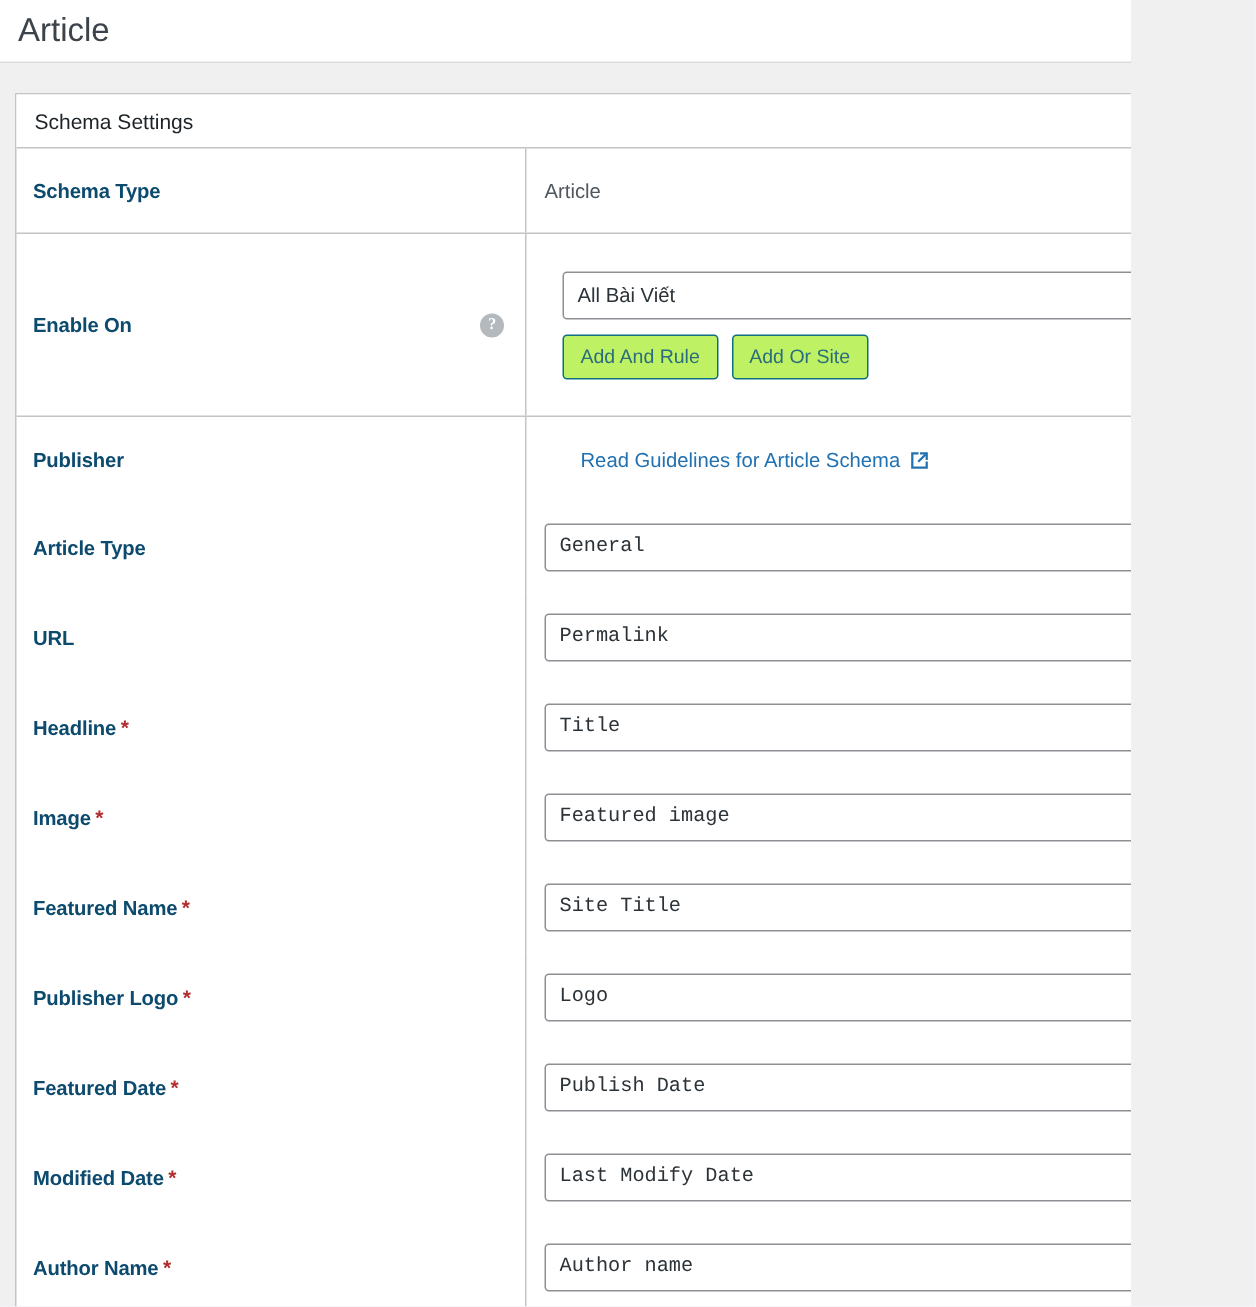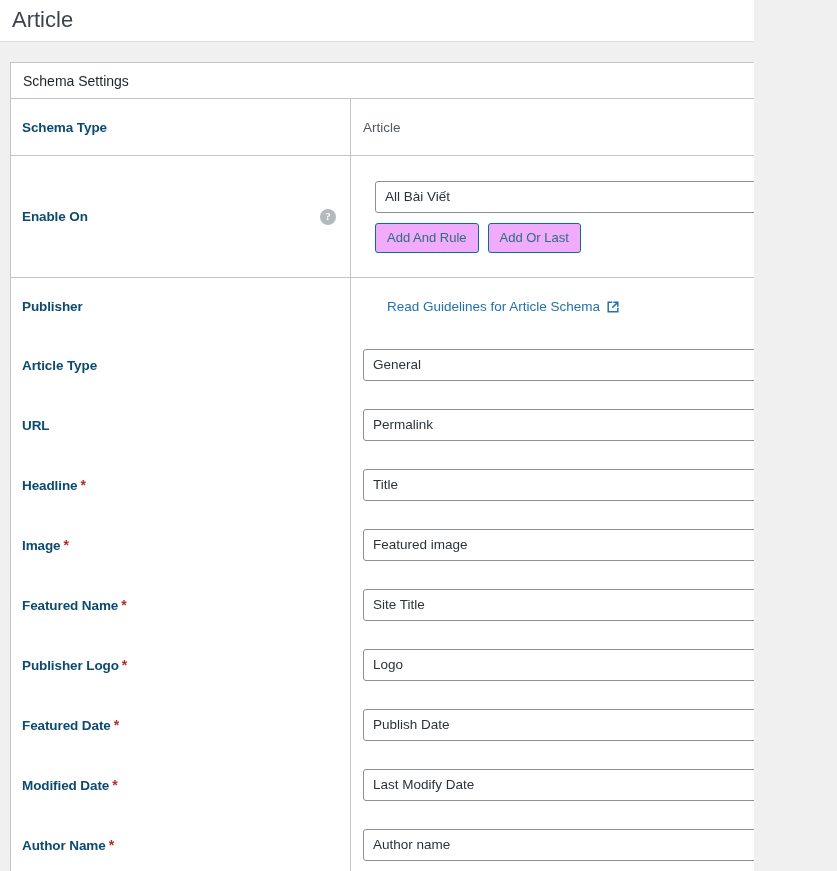--- a/index.html
+++ b/index.html
@@ -135,21 +135,21 @@
     -webkit-appearance: none;
     appearance: none;
     width: 460px;
     height: 32px;
     border: 1px solid #8c8f94;
     border-radius: 3px;
     background: #fff;
     font-size: 13.5px;
     color: #2c3338;
     padding: 0 30px 0 9px;
-    font-family: Liberation Sans, sans-serif;
+    font-family: Liberation Mono, monospace;
     line-height: 30px;
     outline: none;
   }
   .select-wrap {
     position: relative;
     display: inline-block;
   }
   .chev {
     position: absolute;
     right: 11px; top: 50%;
@@ -177,21 +177,21 @@
     font-size: 13.5px;
     color: #2c3338;
     padding: 0 9px;
     font-family: "Liberation Sans", sans-serif;
     outline: none;
   }
   .btn-row { display: flex; gap: 9px; }
   .btn {
     height: 30px;
     padding: 0 11px;
-    background: #f0abfc;
+    background: #bef264;
     border: 1px solid #2271b1;
     border-color: #0f6f80;
     border-radius: 3px;
     color: #2c6d7c;
     font-size: 13px;
     font-family: "Liberation Sans", sans-serif;
     cursor: pointer;
     line-height: 28px;
     white-space: nowrap;
   }
@@ -243,21 +243,21 @@
             <span class="label-text">Enable On</span>
             <span class="spacer"></span>
             <span class="help-icon">?</span>
           </div>
         </div>
         <div class="cell-field">
           <div class="enable-block">
             <input class="rule-input" type="text" value="All Bài Viết" style="">
             <div class="btn-row">
               <button class="btn">Add And Rule</button>
-              <button class="btn">Add Or Last</button>
+              <button class="btn">Add Or Site</button>
             </div>
           </div>
         </div>
       </div>
 
       <div class="row row-guidelines no-border">
         <div class="cell-label">
           <span class="label-text">Publisher</span>
         </div>
         <div class="cell-field">

